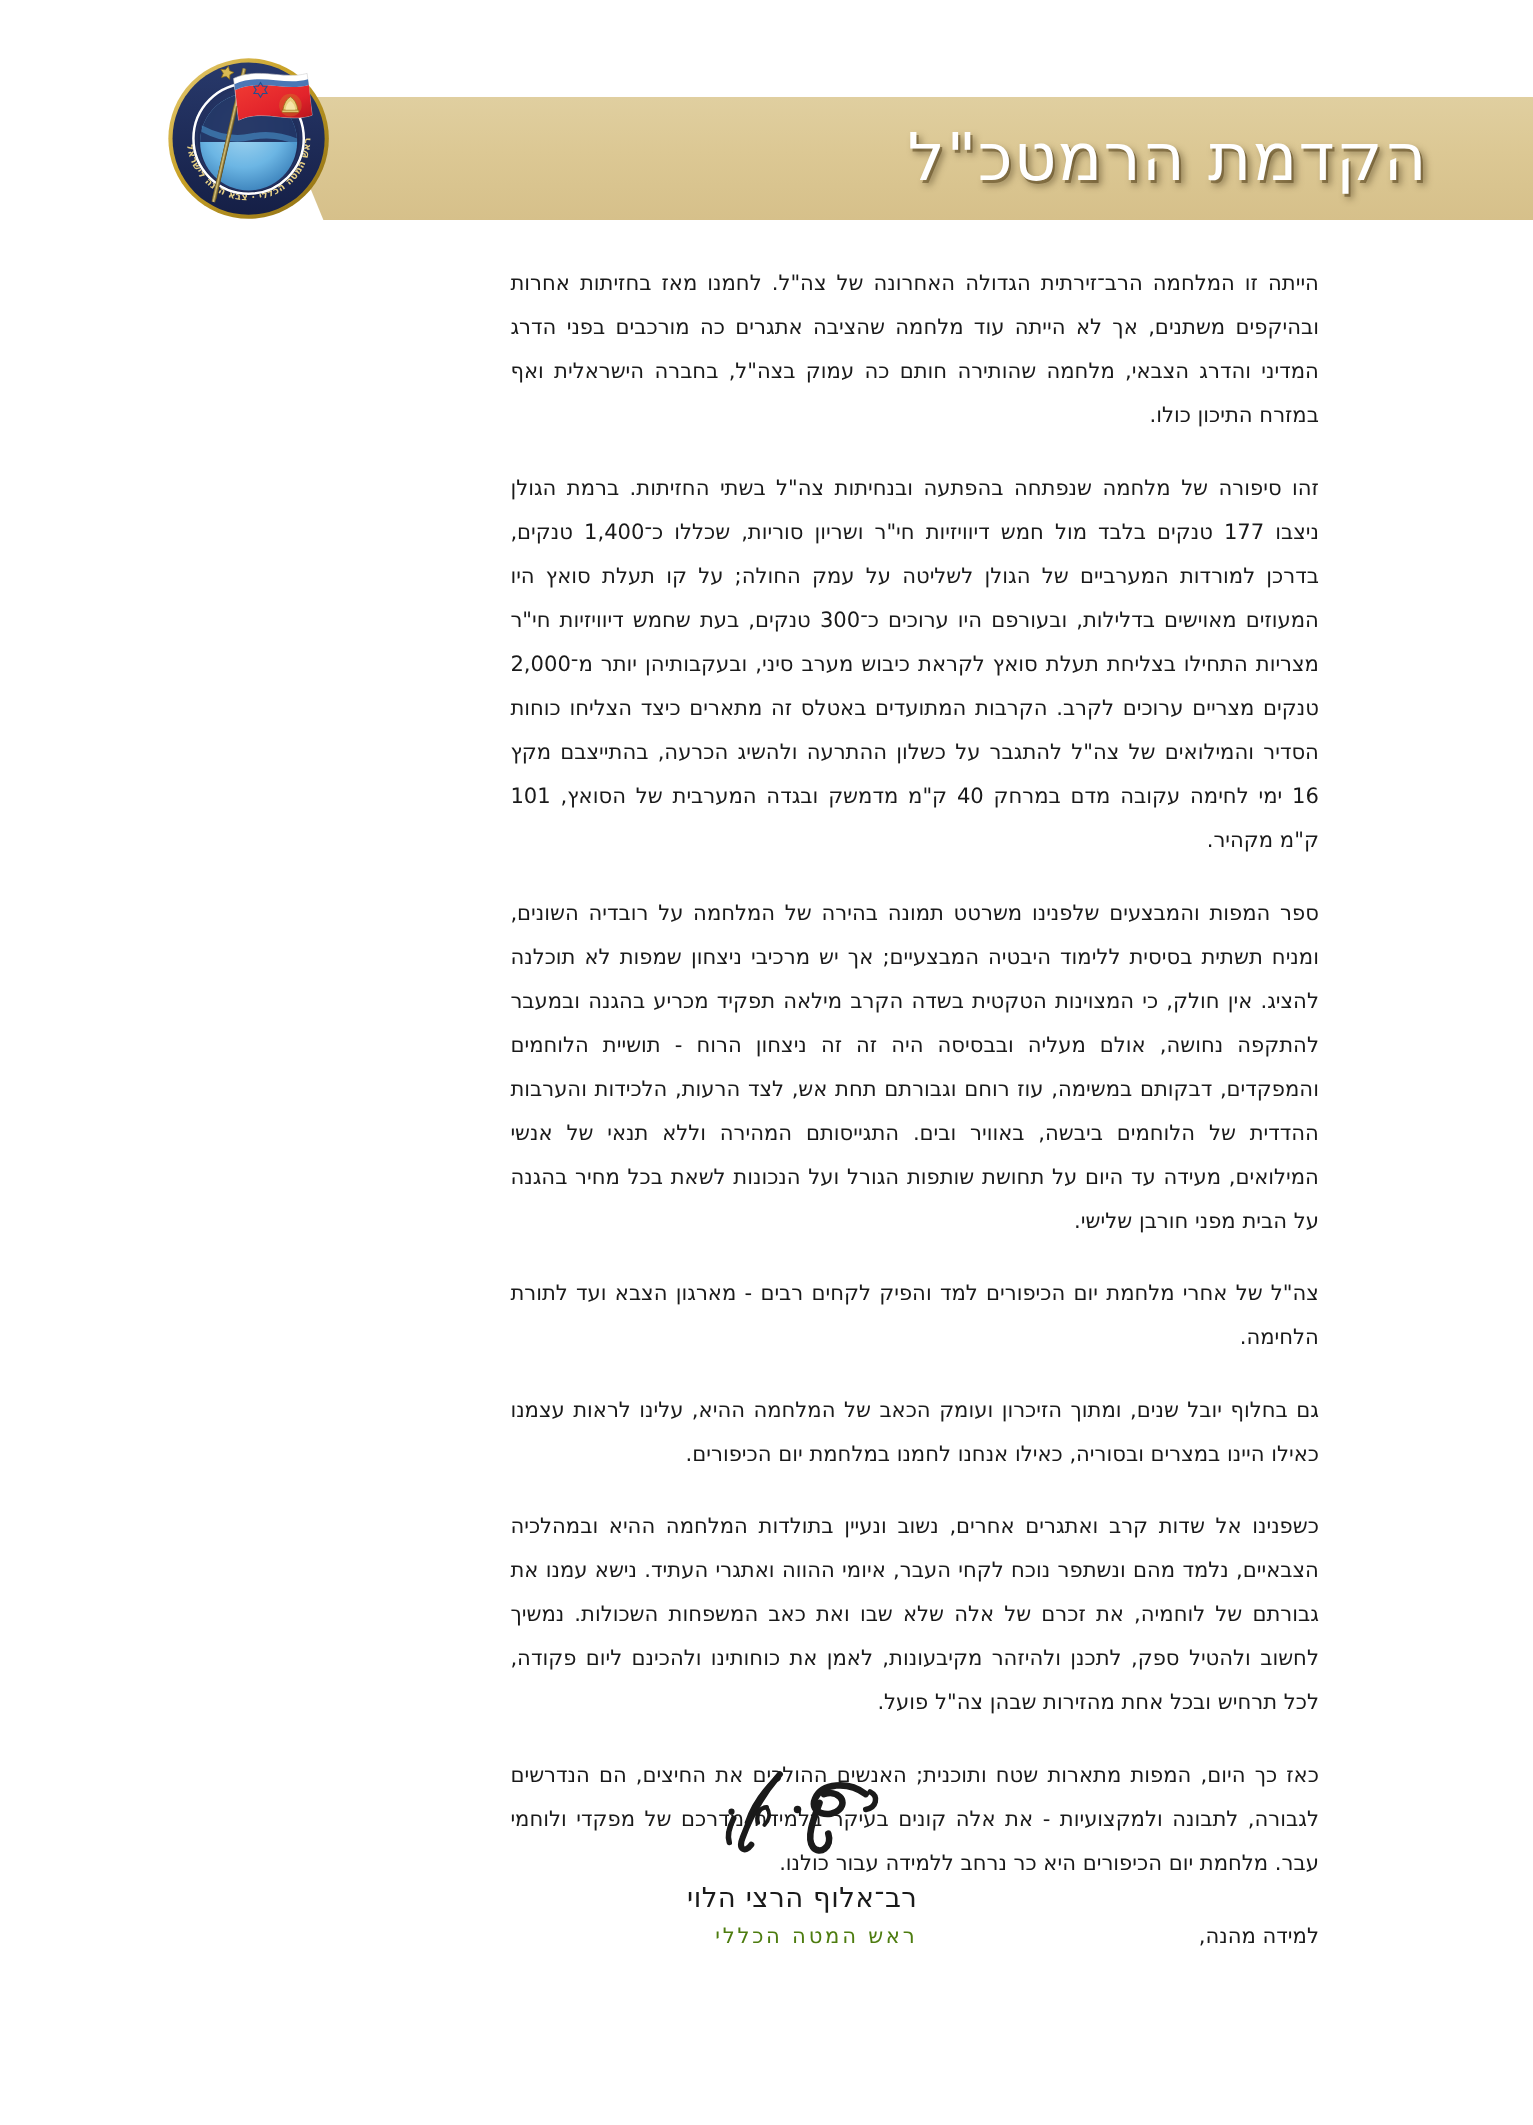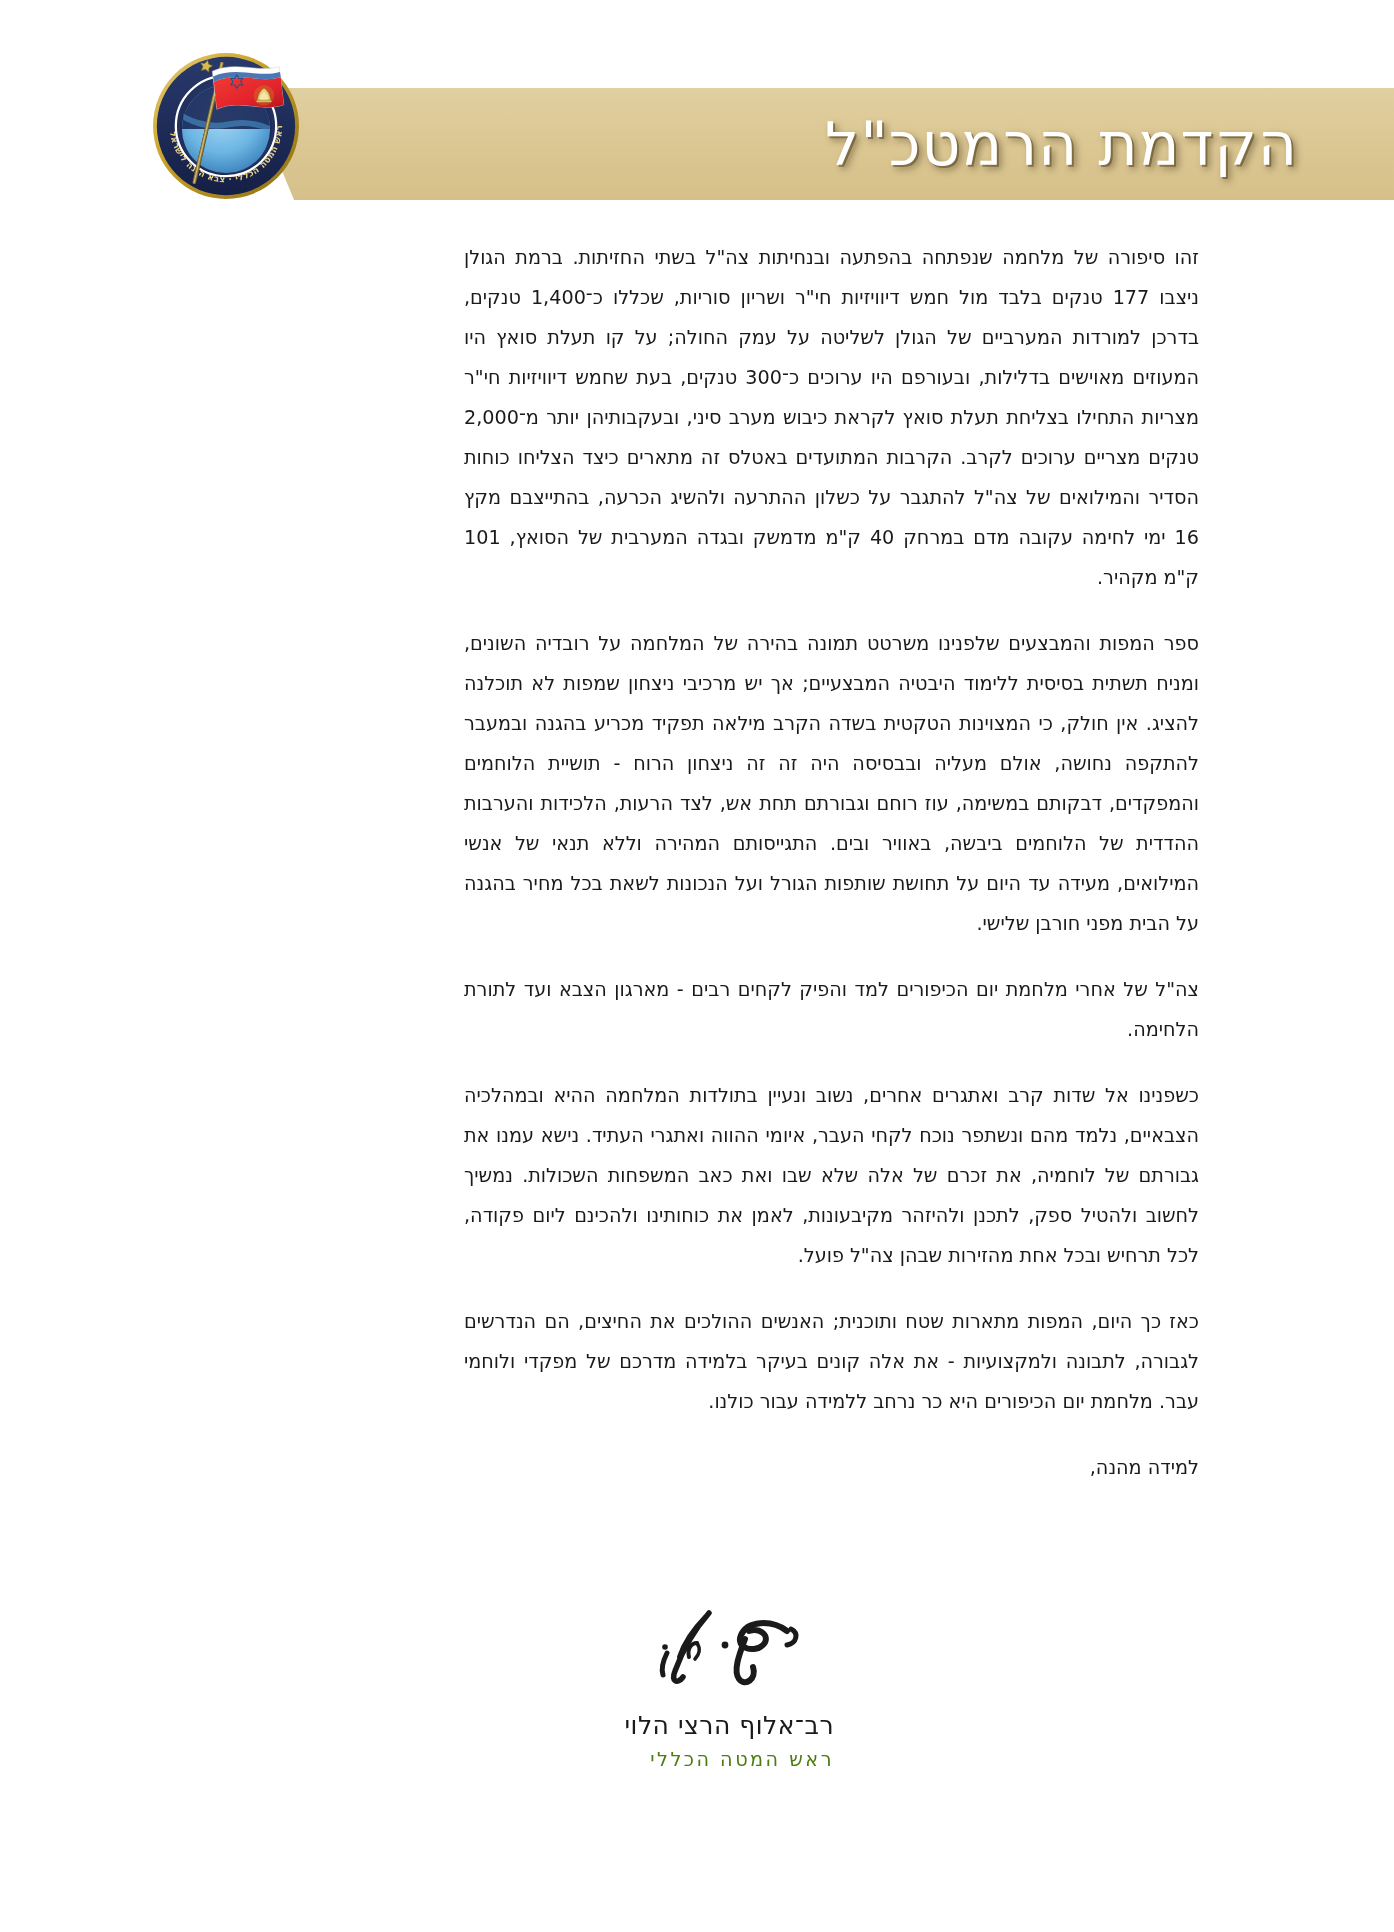--- a/index.html
+++ b/index.html
@@ -206,23 +206,25 @@
         <path d="M -6,6 q 1,-8 6,-11 q 5,3 6,11 z" fill="#f6e6a8"></path>
         <rect x="-10" y="6" width="20" height="2.6" rx="1" fill="#e8cf7d" stroke="#8c6d12" stroke-width="0.6"></rect>
       </g>
 
       <rect x="74.5" y="60" width="4.6" height="118" fill="url(#poleGrad)" transform="rotate(13 77 94)"></rect>
     </svg>
   </div>
 </div>
 
 <div class="doc">
+  <p class="para">הייתה זו המלחמה הרב־זירתית הגדולה האחרונה של צה"ל. לחמנו מאז בחזיתות אחרות ובהיקפים משתנים, אך לא הייתה עוד מלחמה שהציבה אתגרים כה מורכבים בפני הדרג המדיני והדרג הצבאי, מלחמה שהותירה חותם כה עמוק בצה"ל, בחברה הישראלית ואף במזרח התיכון כולו.</p>
   <p class="para">זהו סיפורה של מלחמה שנפתחה בהפתעה ובנחיתות צה"ל בשתי החזיתות. ברמת הגולן ניצבו 177 טנקים בלבד מול חמש דיוויזיות חי"ר ושריון סוריות, שכללו כ־1,400 טנקים, בדרכן למורדות המערביים של הגולן לשליטה על עמק החולה; על קו תעלת סואץ היו המעוזים מאוישים בדלילות, ובעורפם היו ערוכים כ־300 טנקים, בעת שחמש דיוויזיות חי"ר מצריות התחילו בצליחת תעלת סואץ לקראת כיבוש מערב סיני, ובעקבותיהן יותר מ־2,000 טנקים מצריים ערוכים לקרב. הקרבות המתועדים באטלס זה מתארים כיצד הצליחו כוחות הסדיר והמילואים של צה"ל להתגבר על כשלון ההתרעה ולהשיג הכרעה, בהתייצבם מקץ 16 ימי לחימה עקובה מדם במרחק 40 ק"מ מדמשק ובגדה המערבית של הסואץ, 101 ק"מ מקהיר.</p>
   <p class="para">ספר המפות והמבצעים שלפנינו משרטט תמונה בהירה של המלחמה על רובדיה השונים, ומניח תשתית בסיסית ללימוד היבטיה המבצעיים; אך יש מרכיבי ניצחון שמפות לא תוכלנה להציג. אין חולק, כי המצוינות הטקטית בשדה הקרב מילאה תפקיד מכריע בהגנה ובמעבר להתקפה נחושה, אולם מעליה ובבסיסה היה זה זה ניצחון הרוח - תושיית הלוחמים והמפקדים, דבקותם במשימה, עוז רוחם וגבורתם תחת אש, לצד הרעות, הלכידות והערבות ההדדית של הלוחמים ביבשה, באוויר ובים. התגייסותם המהירה וללא תנאי של אנשי המילואים, מעידה עד היום על תחושת שותפות הגורל ועל הנכונות לשאת בכל מחיר בהגנה על הבית מפני חורבן שלישי.</p>
   <p class="para">צה"ל של אחרי מלחמת יום הכיפורים למד והפיק לקחים רבים - מארגון הצבא ועד לתורת הלחימה.</p>
+  <p class="para">גם בחלוף יובל שנים, ומתוך הזיכרון ועומק הכאב של המלחמה ההיא, עלינו לראות עצמנו כאילו היינו במצרים ובסוריה, כאילו אנחנו לחמנו במלחמת יום הכיפורים.</p>
   <p class="para">כשפנינו אל שדות קרב ואתגרים אחרים, נשוב ונעיין בתולדות המלחמה ההיא ובמהלכיה הצבאיים, נלמד מהם ונשתפר נוכח לקחי העבר, איומי ההווה ואתגרי העתיד. נישא עמנו את גבורתם של לוחמיה, את זכרם של אלה שלא שבו ואת כאב המשפחות השכולות. נמשיך לחשוב ולהטיל ספק, לתכנן ולהיזהר מקיבעונות, לאמן את כוחותינו ולהכינם ליום פקודה, לכל תרחיש ובכל אחת מהזירות שבהן צה"ל פועל.</p>
   <p class="para">כאז כך היום, המפות מתארות שטח ותוכנית; האנשים ההולכים את החיצים, הם הנדרשים לגבורה, לתבונה ולמקצועיות - את אלה קונים בעיקר בלמידה מדרכם של מפקדי ולוחמי עבר. מלחמת יום הכיפורים היא כר נרחב ללמידה עבור כולנו.</p>
   <p class="para plain">למידה מהנה,</p>
 </div>
 
 <div class="signature-block">
 
   <div class="sig-mark">
     <svg viewBox="0 0 200 96" xmlns="http://www.w3.org/2000/svg" aria-hidden="true">
       <g fill="none" stroke="#1a1a1a" stroke-linecap="round" stroke-linejoin="round">

